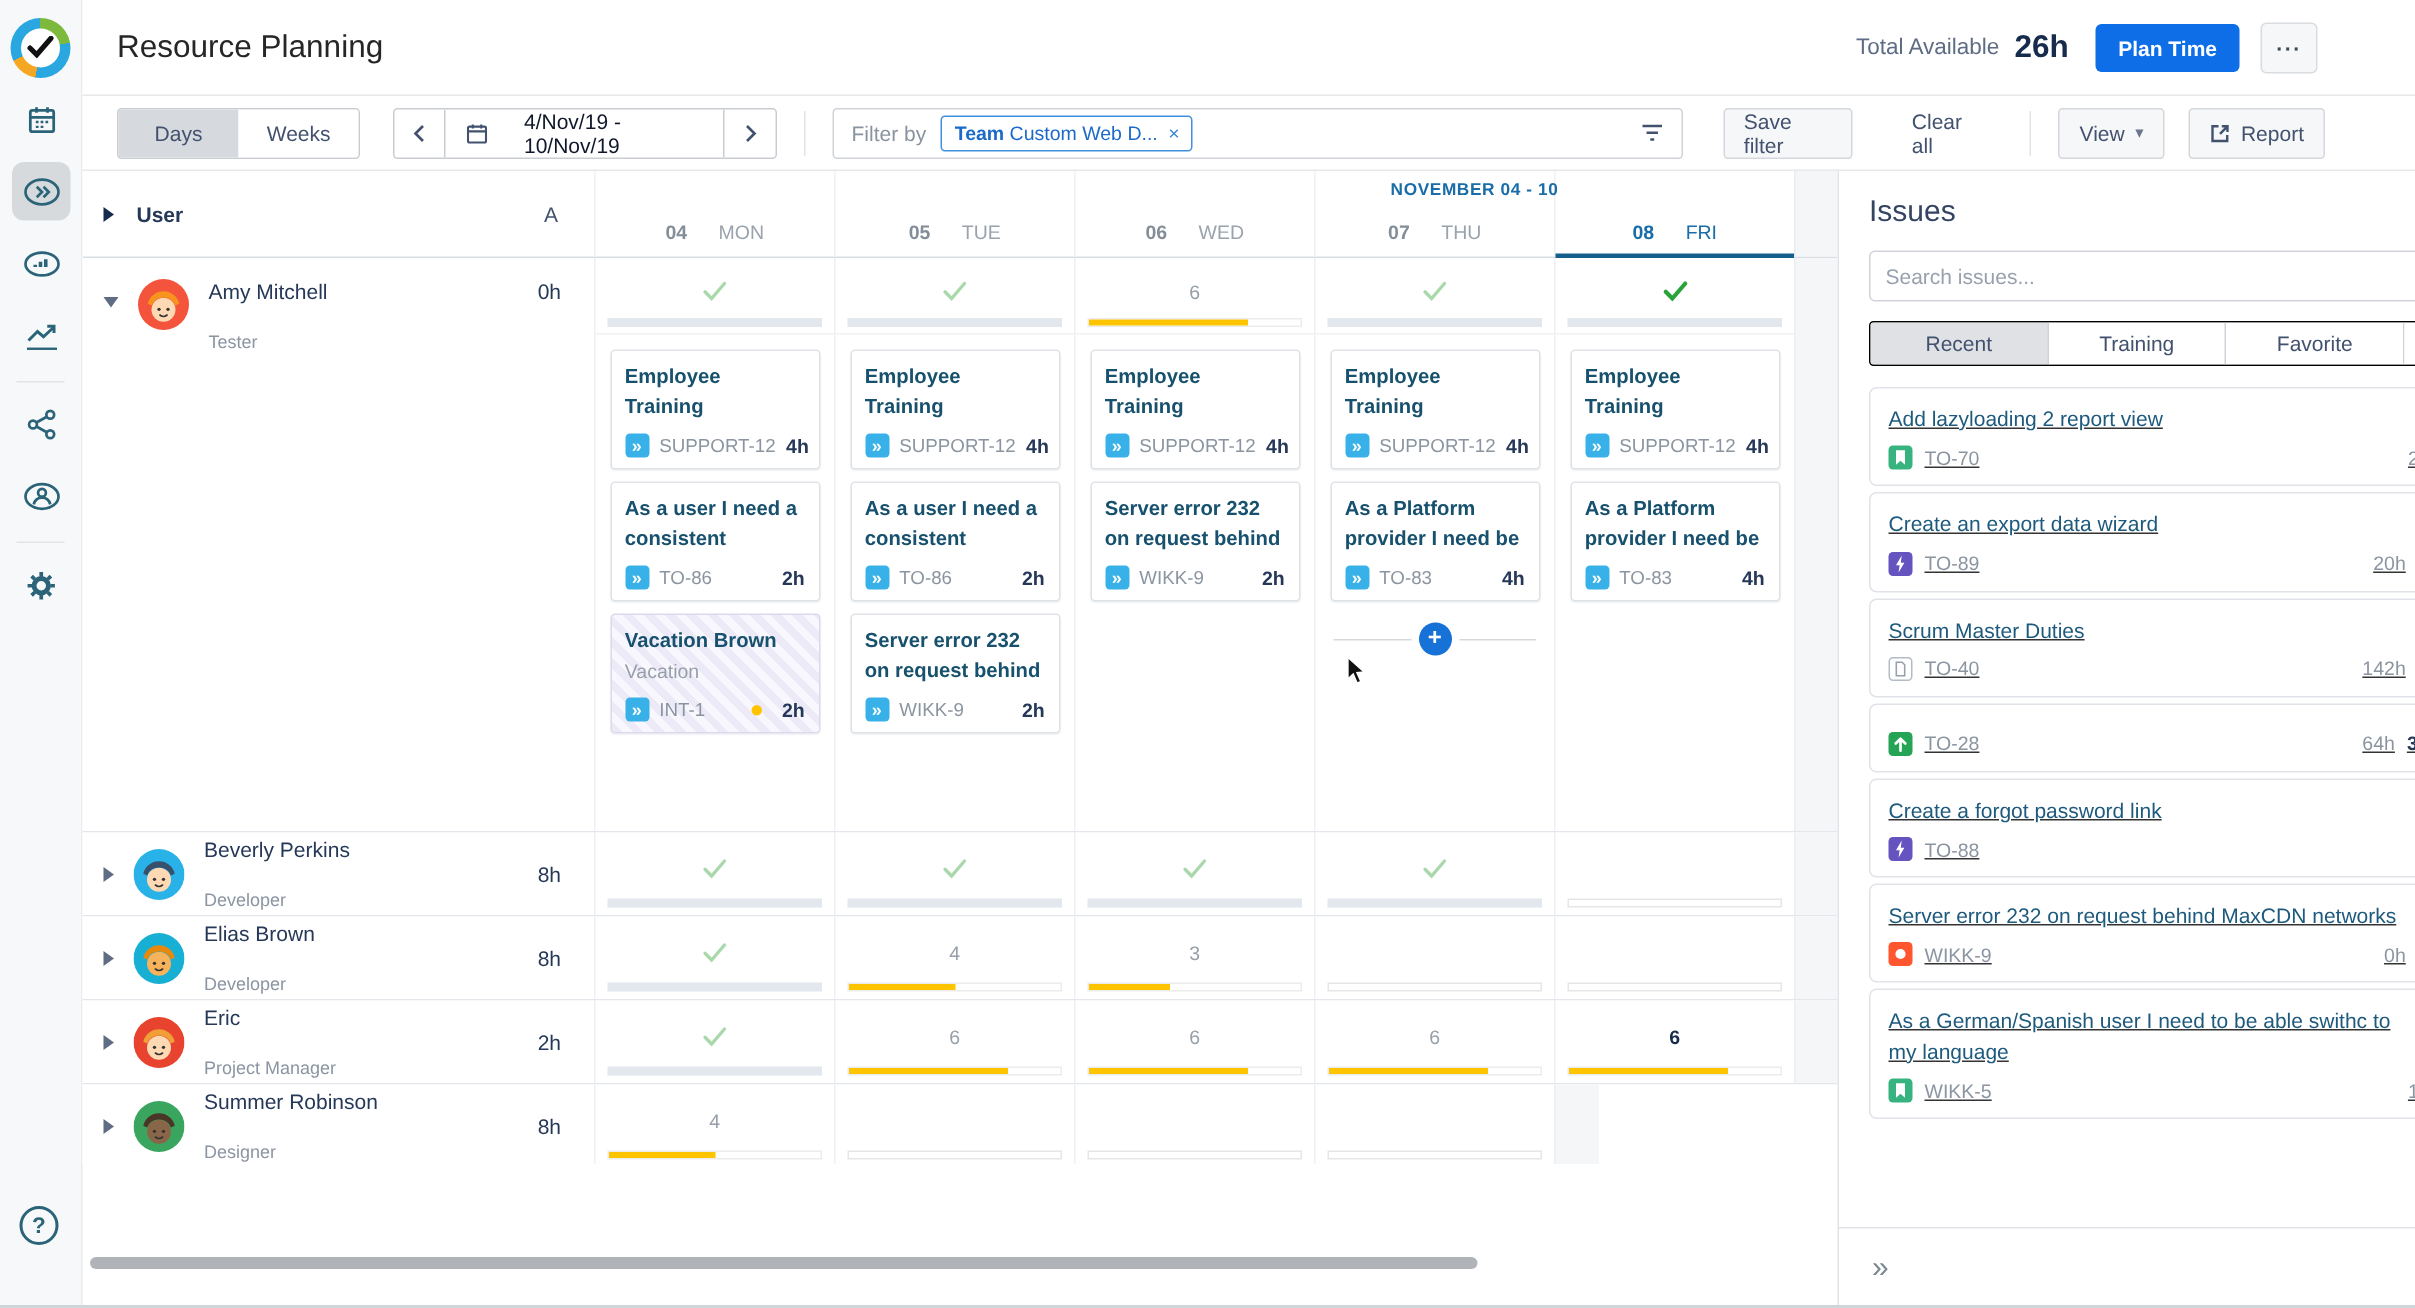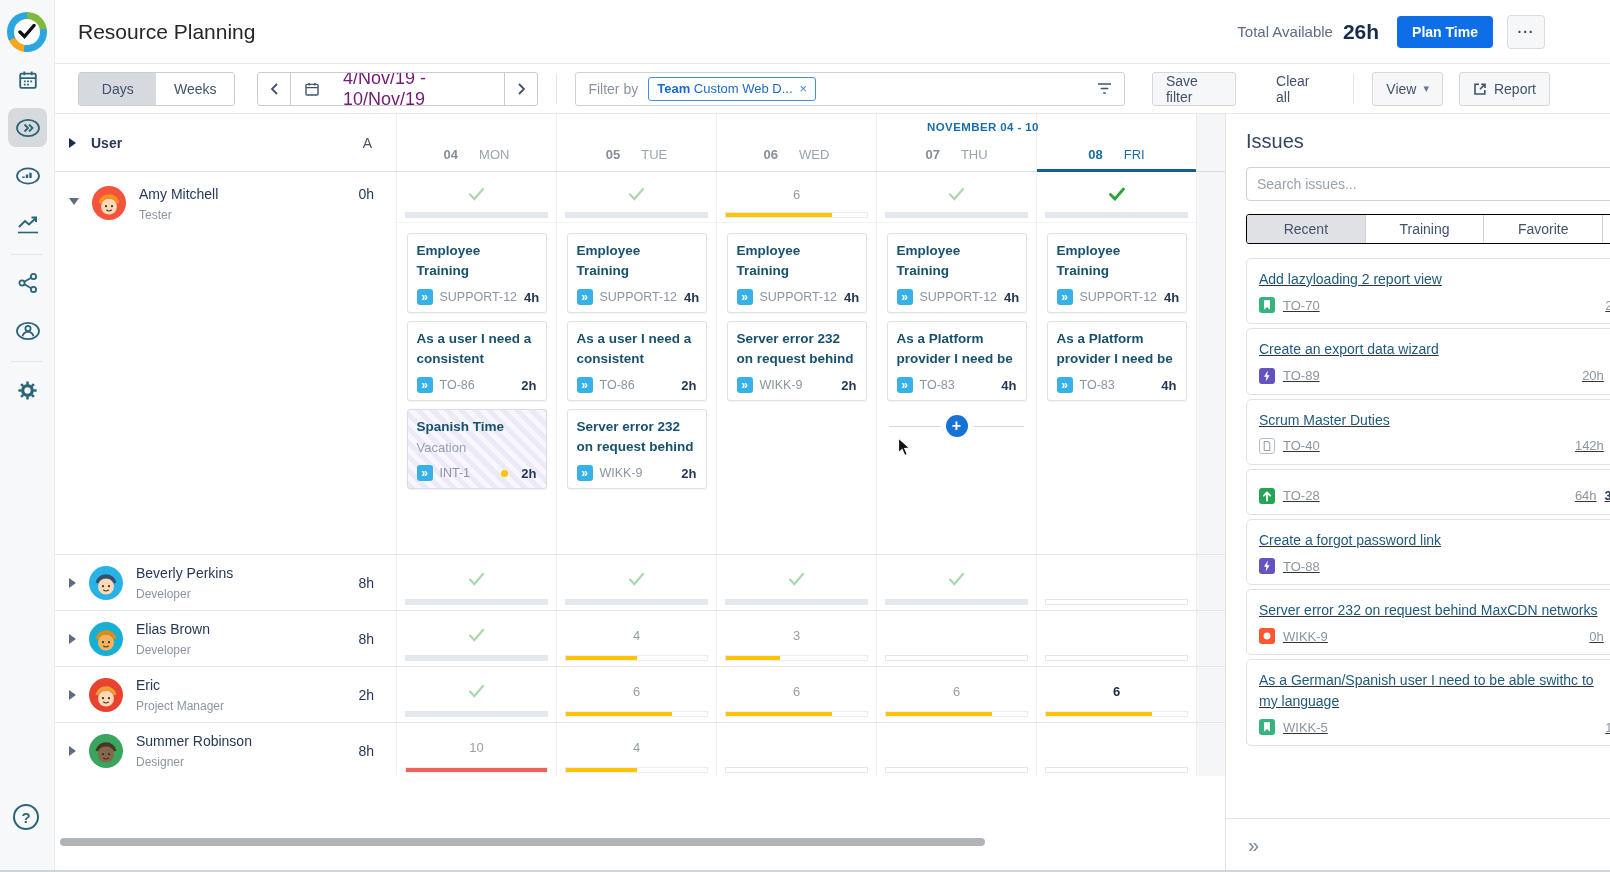--- a/index.html
+++ b/index.html
@@ -32,21 +32,21 @@
   
   .tbar{position:absolute;left:55px;top:64px;right:0;height:50px;border-bottom:1px solid #e6e8ea;background:#fff;
         display:flex;align-items:center;padding:0 60px 0 23px;box-sizing:border-box;}
   .seg{display:flex;border:1px solid #c9cdd2;border-radius:3px;overflow:hidden;height:34px;box-sizing:border-box;}
   .segbtn{width:86px;display:flex;align-items:center;justify-content:center;font-size:14px;color:#42526e;background:#fff;cursor:pointer;}
   .segbtn.sel{background:#d6d9dd;}
   .navg{display:flex;border:1px solid #c9cdd2;border-radius:3px;height:34px;margin-left:22px;overflow:hidden;box-sizing:border-box;}
   .navbtn{width:36px;display:flex;align-items:center;justify-content:center;cursor:pointer;}
   .navbtn.prev{border-right:1px solid #c9cdd2;}
   .navbtn.next{border-left:1px solid #c9cdd2;}
-  .dateb{display:flex;align-items:center;gap:24px;padding:0 14px;font-size:18px;color:#701a75;cursor:pointer;}
+  .dateb{display:flex;align-items:center;gap:24px;padding:0 14px;font-size:14px;color:#0f172a;cursor:pointer;}
   .vdiv{width:1px;height:30px;background:#e2e5e8;margin:0 18px;flex:none;}
   .fbox{width:607px;height:34px;border:1px solid #cfd3d8;border-radius:3px;display:flex;align-items:center;
         padding:0 12px;gap:10px;box-sizing:border-box;}
   .flabel{color:#8a94a0;font-size:14px;}
   .chip{display:flex;align-items:center;gap:7px;border:1px solid #4090e0;border-radius:3px;height:24px;padding:0 8px;
         font-size:13px;color:#1b6ac9;background:#fff;cursor:pointer;box-sizing:border-box;}
   .chip b{font-weight:700;}
   .chipx{color:#3c87d8;}
   .funnel{margin-left:auto;cursor:pointer;display:flex;}
   .tbtn{height:34px;border:1px solid #d4d7db;background:#f6f7f8;border-radius:3px;display:flex;align-items:center;gap:7px;
@@ -65,21 +65,21 @@
          justify-content:center;gap:21px;padding-bottom:9px;font-size:13px;color:#9aa3ad;box-sizing:border-box;cursor:pointer;}
   .dhead b{color:#848e99;font-weight:700;}
   .dhead.today{color:#1a6da8;}
   .dhead.today b{color:#1a6da8;}
   .tline{position:absolute;left:0;right:0;bottom:-1px;height:3px;background:#155f8d;}
   .dhead.sat{background:#f4f6f7;border-left:1px solid #e9ebee;}
   .grow{display:flex;border-bottom:1px solid #e3e6ea;height:56px;box-sizing:border-box;background:#fff;}
   .grow.exp{height:383px;}
   .ucell{width:341px;flex:none;display:flex;align-items:center;padding:0 22px 0 14px;gap:13px;box-sizing:border-box;cursor:pointer;}
   .exp .ucell{align-items:flex-start;padding-top:14px;}
-  .uinfo{display:flex;flex-direction:column;gap:6px;}
+  .uinfo{display:flex;flex-direction:column;gap:19px;}
   .uname{font-size:14px;color:#253858;}
   .urole{font-size:12px;color:#8b95a1;}
   .uhrs{margin-left:auto;font-size:14px;color:#253858;}
   .tri{width:0;height:0;display:inline-block;flex:none;margin-top:1px;}
   .tri.right{border-left:7px solid #5e6c84;border-top:5px solid transparent;border-bottom:5px solid transparent;}
   .tri.down{border-top:7px solid #5e6c84;border-left:5px solid transparent;border-right:5px solid transparent;}
   .tri.dark{border-left-color:#172b4d;}
   .exp .tri{margin-top:12px;}
   .avwrap{width:34px;height:34px;flex:none;display:flex;}
   .dcell{width:160px;flex:none;border-left:1px solid #eef0f2;position:relative;box-sizing:border-box;cursor:pointer;}
@@ -363,21 +363,21 @@
               </div>
               <div class="pcard">
                 <div class="pt">As a user I need a consistent</div>
                 <div class="pf">
                   <span class="ticon">»</span>
                   <span class="pkey">TO-86</span>
                   <span class="phrs">2h</span>
                 </div>
               </div>
               <div class="pcard vac">
-                <div class="pt">Spanish Time</div>
+                <div class="pt">Vacation Brown</div>
                 <div class="sub">Vacation</div>
                 <div class="pf">
                   <span class="ticon">»</span>
                   <span class="pkey">INT-1</span>
                   <span class="dot"></span>
                   <span class="phrs" style="margin-left: 6px;">2h</span>
                 </div>
               </div>
             </div>
           </div>
@@ -656,26 +656,20 @@
                 <circle cx="14" cy="20.2" r="1.1" fill="#333"></circle>
                 <circle cx="20" cy="20.2" r="1.1" fill="#333"></circle>
                 <path d="M14.6 24q2.4 2 4.8 0" stroke="#333" stroke-width="1.1" fill="none" stroke-linecap="round"></path>
               </svg>
             </span>
             <div class="uinfo">
               <span class="uname">Summer Robinson</span>
               <span class="urole">Designer</span>
             </div>
             <span class="uhrs">8h</span>
-          </div>
-          <div class="dcell">
-            <div class="cval num">10</div>
-            <div class="bar red">
-              <i style="width: 100%;"></i>
-            </div>
           </div>
           <div class="dcell">
             <div class="cval num">4</div>
             <div class="bar yellow">
               <i style="width: 50%;"></i>
             </div>
           </div>
           <div class="dcell">
             <div class="cval"></div>
             <div class="bar empty"></div>

